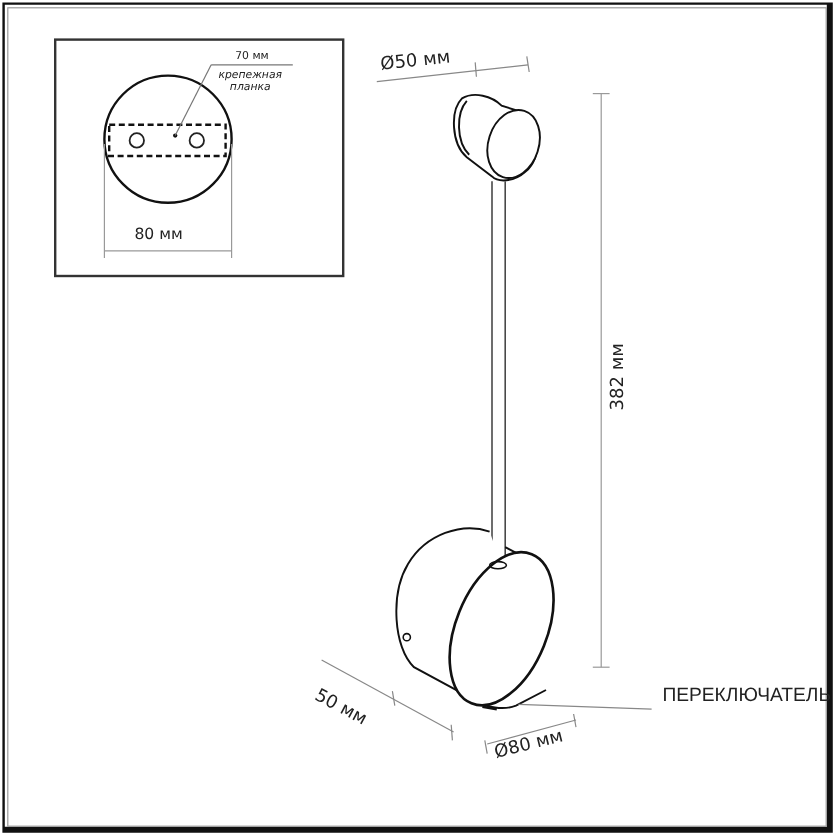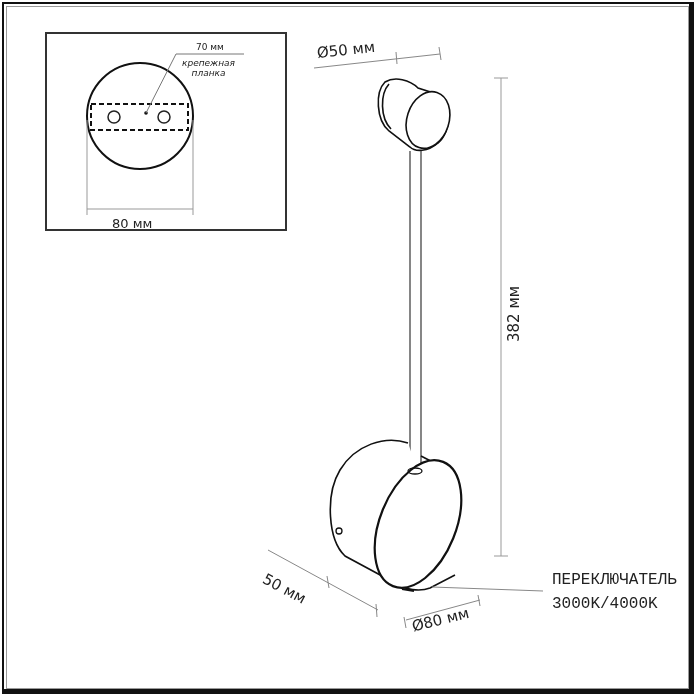--- a/index.html
+++ b/index.html
@@ -90,26 +90,25 @@
   <g stroke="#888" stroke-width="1">
     <line x1="432" y1="587" x2="543" y2="591"></line>
   </g>
 </svg>
 
 <div class="lbl lbl-sm" style="left:196px; top:42px;">70 мм</div>
 <div class="lbl lbl-sm" style="left:182px; top:58px; line-height:10px; text-align:center;font-style:italic;">
   <div>крепежная</div>
   <div>планка</div>
 </div>
-<div class="lbl lbl-md" style="left:112px; top:188px;margin-top:28px;">80 мм</div>
+<div class="lbl lbl-md" style="left:112px; top:188px;">80 мм</div>
 
 <div class="lbl lbl-lg" style="left:318px; top:44px; transform: rotate(-6deg); transform-origin: left bottom;">Ø50 мм</div>
 
 <div class="lbl lbl-lg" style="left:474px; top:305px; transform: rotate(-90deg); transform-origin: center; width: 80px; text-align:center;">382 мм</div>
 
 <div class="lbl lbl-lg" style="left:268px; top:570px; transform: rotate(28deg); transform-origin: left top;">50 мм</div>
 
 <div class="lbl lbl-lg" style="left:410px; top:618px; transform: rotate(-14deg); transform-origin: left top;">Ø80 мм</div>
 
-<div class="lbl lbl-cond" style="left:552px; top:568px; line-height:24px;font-family:Liberation Mono, monospace;">
+<div class="lbl lbl-cond" style="left:552px; top:568px; line-height:24px;">
   <div>ПЕРЕКЛЮЧАТЕЛЬ</div>
-  <div>3000K/4000K</div>
 </div>
 
 </body></html>

